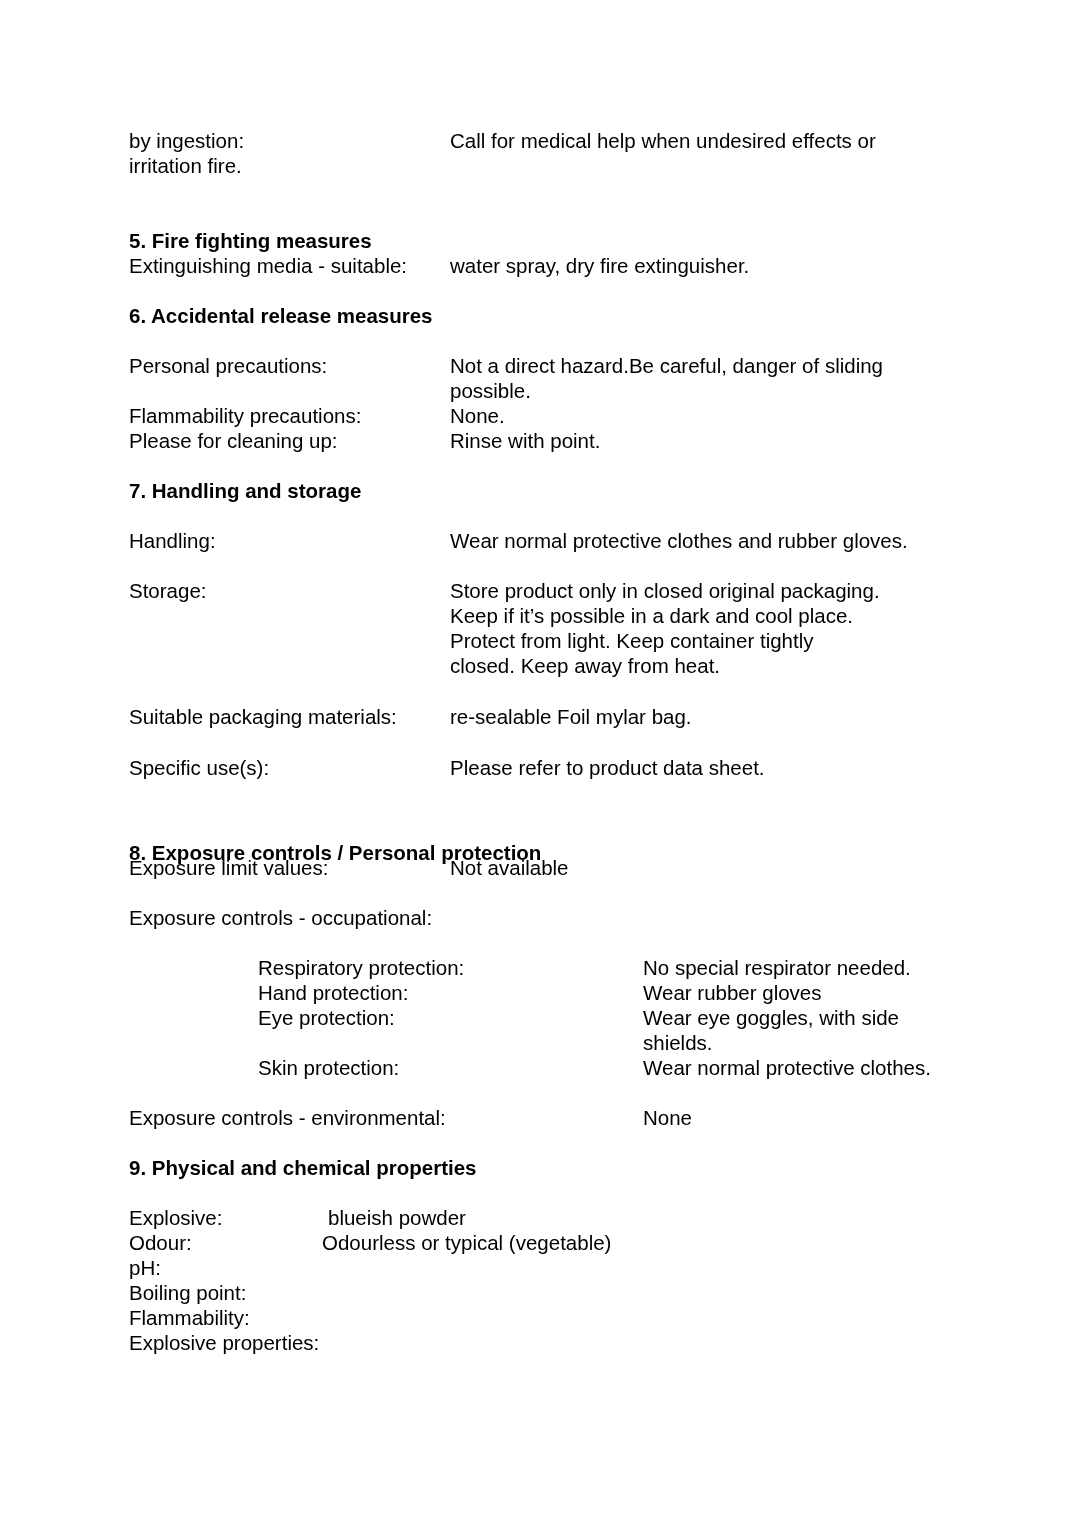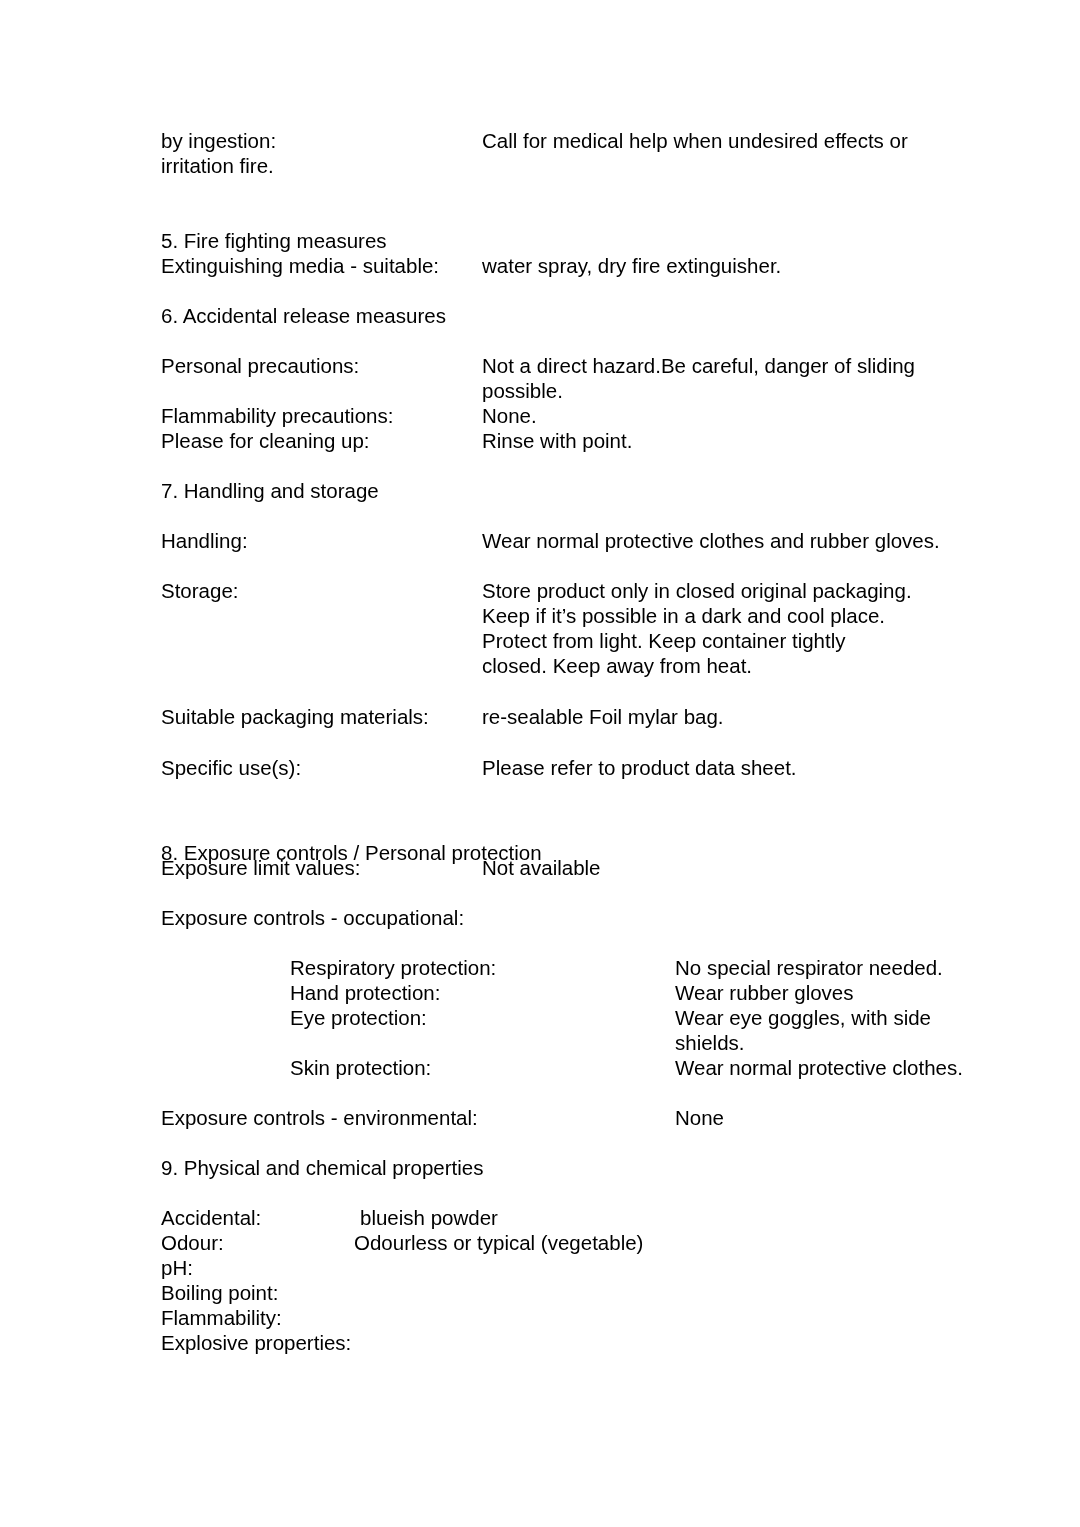--- a/index.html
+++ b/index.html
@@ -1,19 +1,19 @@
 <!DOCTYPE html>
 <html><head>
 <meta charset="utf-8">
 <style>
   html, body { margin: 0; padding: 0; background: #ffffff; }
   body { width: 1080px; height: 1527px; position: relative; overflow: hidden;
          font-family: "Liberation Sans", sans-serif; color: #000; font-size: 20.5px; }
-  .t { position: absolute; white-space: nowrap; line-height: 25px; margin-left: 32px; }
-  .b { font-weight: normal; }
+  .t { position: absolute; white-space: nowrap; line-height: 25px; }
+  .b { font-weight: bold; }
 </style>
 </head>
 <body>
 
 <div>
 
   <div class="t" style="left:129px;top:128px">by ingestion:</div>
   <div class="t" style="left:450px;top:128px">Call for medical help when undesired effects or</div>
   <div class="t" style="left:129px;top:153px">irritation fire.</div>
 
@@ -55,21 +55,21 @@
   <div class="t" style="left:258px;top:1005px">Eye protection:</div>
   <div class="t" style="left:643px;top:1005px">Wear eye goggles, with side</div>
   <div class="t" style="left:643px;top:1030px">shields.</div>
   <div class="t" style="left:258px;top:1055px">Skin protection:</div>
   <div class="t" style="left:643px;top:1055px">Wear normal protective clothes.</div>
 
   <div class="t" style="left:129px;top:1105px">Exposure controls - environmental:</div>
   <div class="t" style="left:643px;top:1105px">None</div>
 
   <div class="t b" style="left:129px;top:1155px">9. Physical and chemical properties</div>
-  <div class="t" style="left:129px;top:1205px">Accidental:</div>
+  <div class="t" style="left:129px;top:1205px">Explosive:</div>
   <div class="t" style="left:328px;top:1205px">blueish powder</div>
   <div class="t" style="left:129px;top:1230px">Odour:</div>
   <div class="t" style="left:322px;top:1230px">Odourless or typical (vegetable)</div>
   <div class="t" style="left:129px;top:1255px">pH:</div>
   <div class="t" style="left:129px;top:1280px">Boiling point:</div>
   <div class="t" style="left:129px;top:1305px">Flammability:</div>
   <div class="t" style="left:129px;top:1330px">Explosive properties:</div>
 
 </div>
 

